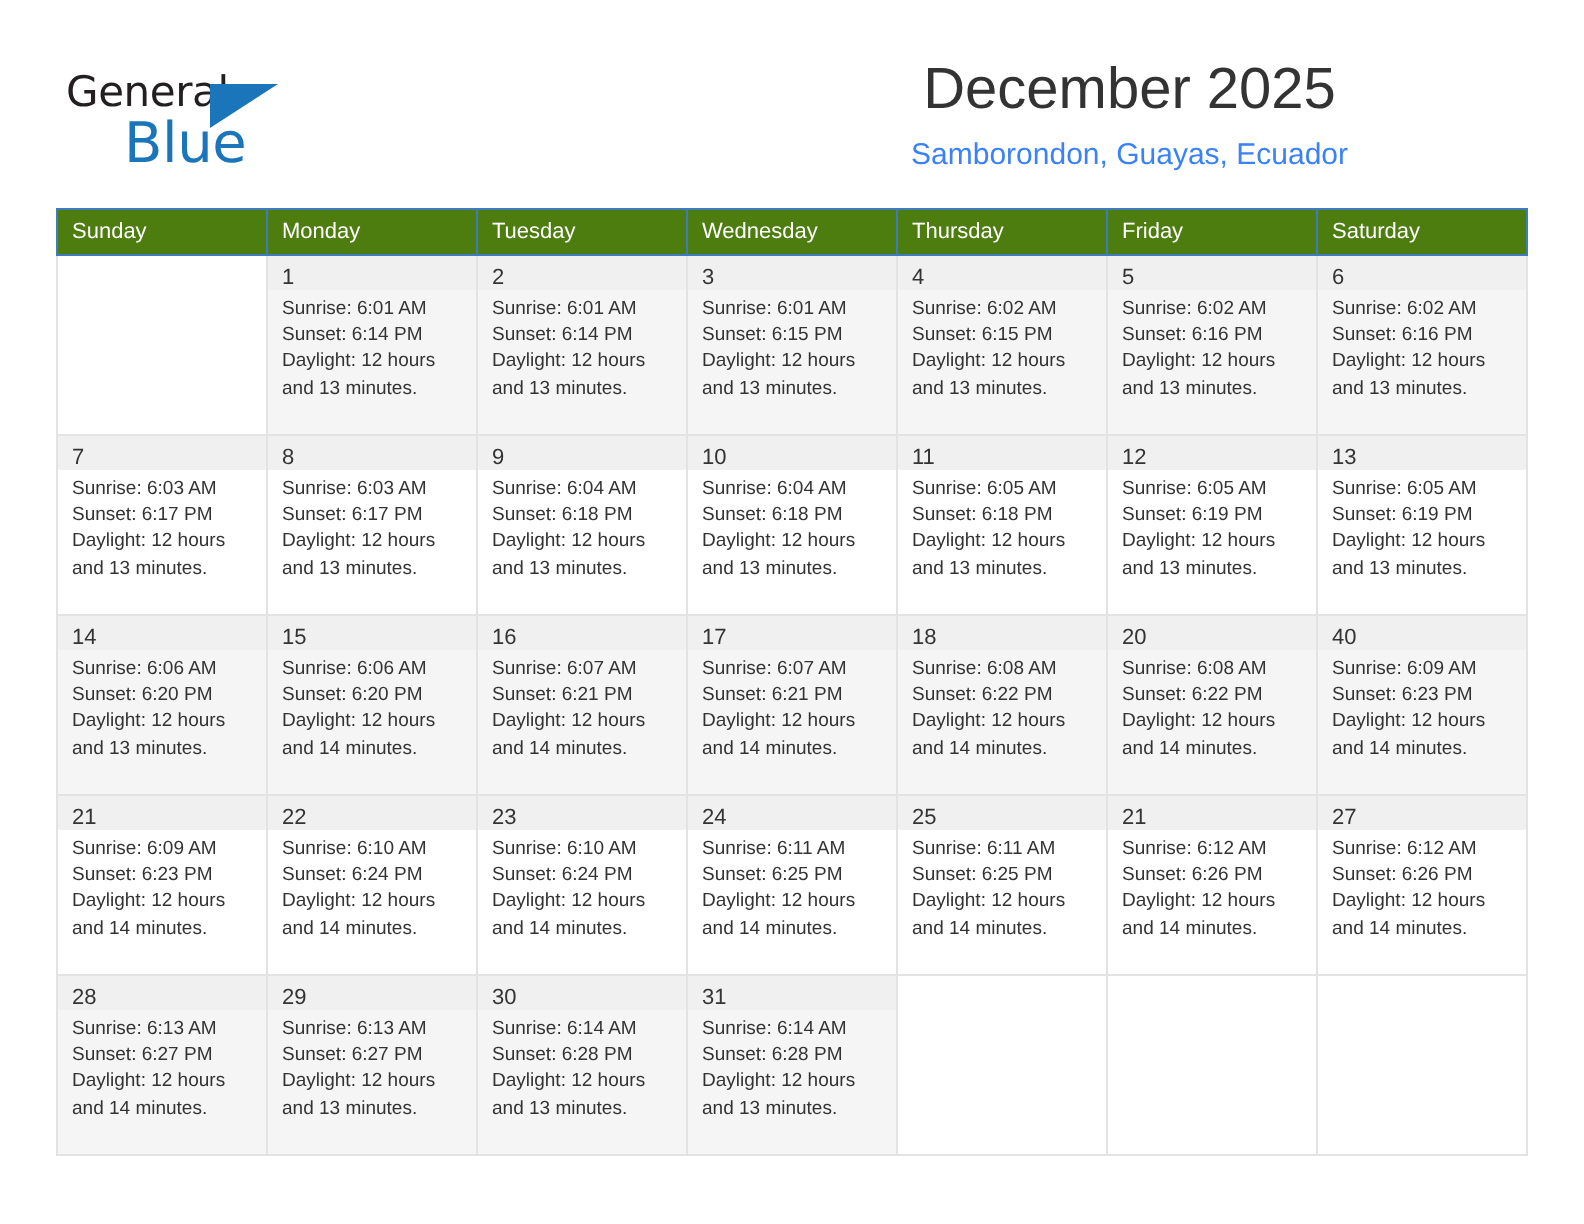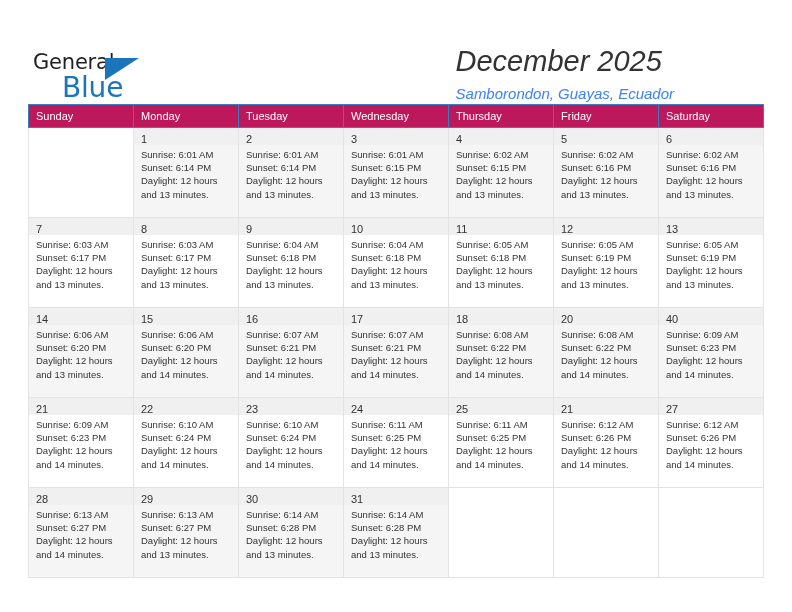--- a/index.html
+++ b/index.html
@@ -18,21 +18,21 @@
     position: relative;
     width: 792px;
     height: 612px;
     box-sizing: border-box;
   }
 
   
   .header {
     position: absolute;
     left: 0;
-    top: 16px;
+    top: 0;
     width: 708px;
     height: 104px;
   }
   .logo {
     position: absolute;
     left: 33px;
     top: 34px;
     width: 130px;
     height: 48px;
   }
@@ -61,22 +61,21 @@
     width: 0;
     height: 0;
     border-left: 34px solid #1b75bb;
     border-bottom: 22px solid transparent;
   }
 
   .title-block {
     position: absolute;
     right: 34px;
     top: 28px;
-    text-align: left;
-    font-style: italic;
+    text-align: center;
   }
   .cal-title {
     font-size: 29px;
     font-weight: normal;
     color: #333333;
     line-height: 34px;
     white-space: nowrap;
   }
   .cal-subtitle {
     font-size: 15px;
@@ -90,21 +89,21 @@
   
   .calendar {
     position: absolute;
     left: 28px;
     top: 104px;
     width: 736px;
     border-collapse: collapse;
     table-layout: fixed;
   }
   .calendar th {
-    background: #be185d;
+    background: #4d7c0f;
     color: #ffffff;
     font-size: 11px;
     font-weight: normal;
     text-align: left;
     padding: 5px 0 5px 7px;
     height: 12px;
     border: 1px solid #3d7cbf;
   }
   .calendar td {
     vertical-align: top;

